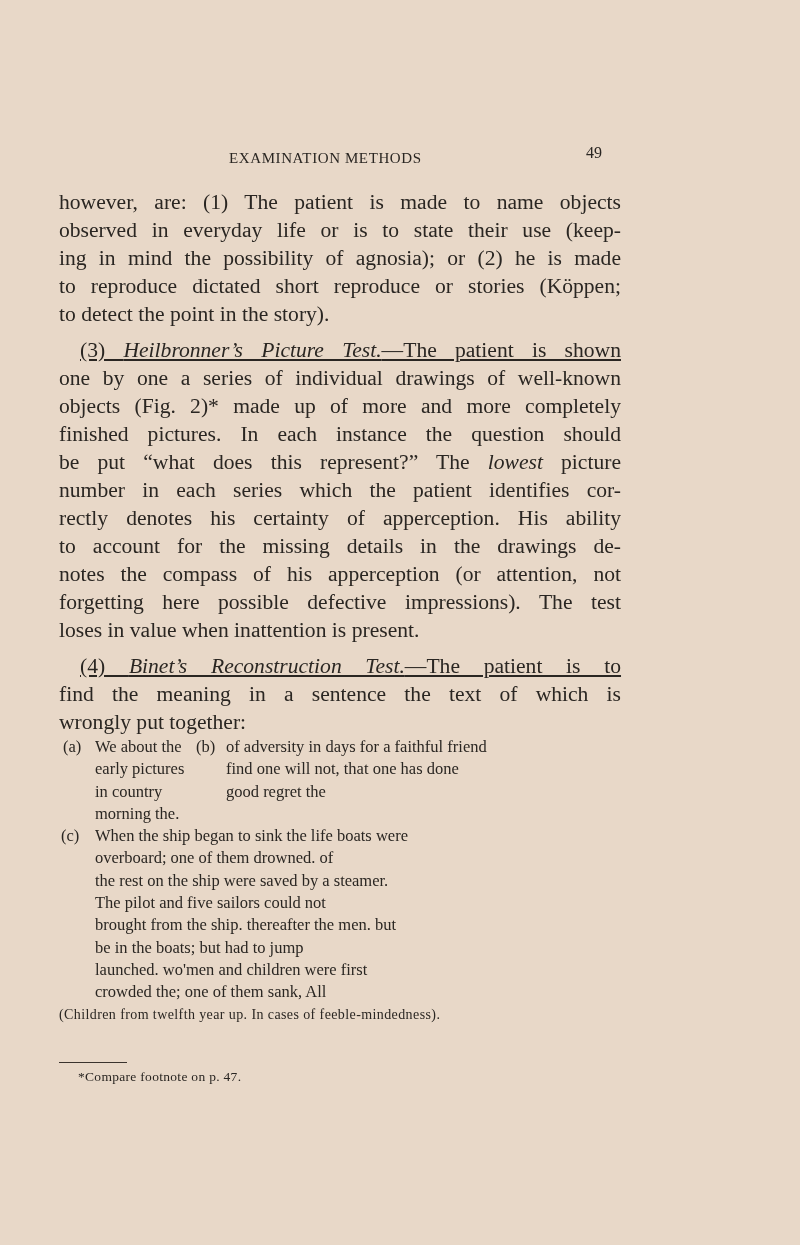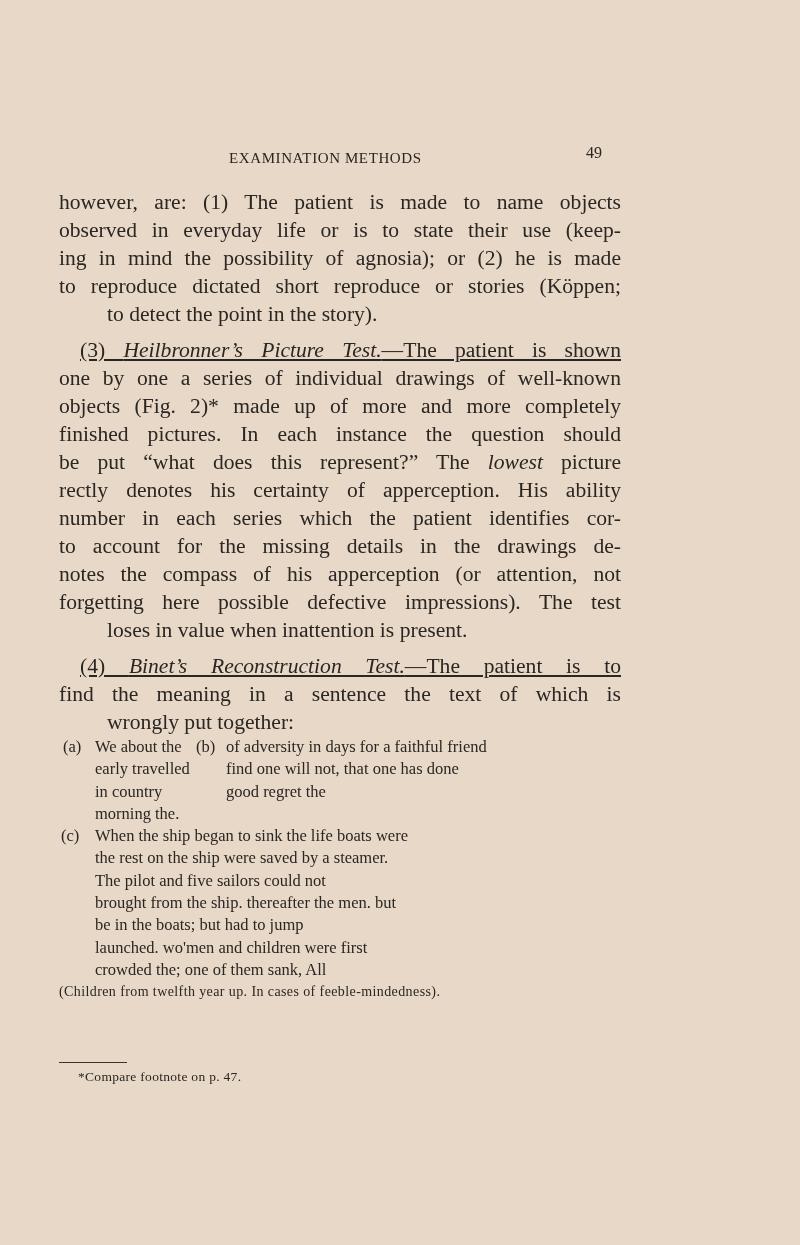--- a/index.html
+++ b/index.html
@@ -24,21 +24,21 @@
     position: absolute; left: 586px; top: 0px;
     font-family: "Liberation Serif", serif;
     font-size: 16px;
   }
   .body-text {
     position: absolute; left: 59px; top: 180px; width: 562px;
     font-family: "Liberation Serif", serif;
     font-size: 21.6px; line-height: 28px;
   }
   .line { display: block; white-space: nowrap; text-align: justify; text-align-last: justify; height: 28px; }
-  .line.last { text-align-last: left; margin-left: 48px; }
+  .line.last { text-align-last: left; }
   .gap { height: 8px; }
   .indent { padding-left: 21px; text-decoration: underline; }
   i { font-style: italic; }
   .examples {
     position: absolute; left: 63px; top: 728px; width: 560px;
     font-family: "Liberation Serif", serif;
     font-size: 16.5px; line-height: 22.3px;
   }
   .ex-row { position: relative; height: 22.3px; white-space: nowrap; }
   .ex-label { position: absolute; }
@@ -71,22 +71,22 @@
       <span class="line">to reproduce dictated short reproduce or stories (Köppen;</span>
       <span class="line last">to detect the point in the story).</span>
     </div>
     <div class="gap"></div>
     <div>
       <span class="line indent"><span>(3) </span><i>Heilbronner’s Picture Test.</i><span>—The patient is shown</span></span>
       <span class="line">one by one a series of individual drawings of well-known</span>
       <span class="line">objects (Fig. 2)* made up of more and more completely</span>
       <span class="line">finished pictures. In each instance the question should</span>
       <span class="line"><span>be put “what does this represent?” The </span><i>lowest</i><span> picture</span></span>
+      <span class="line">number in each series which the patient identifies cor-</span>
       <span class="line">rectly denotes his certainty of apperception. His ability</span>
-      <span class="line">number in each series which the patient identifies cor-</span>
       <span class="line">to account for the missing details in the drawings de-</span>
       <span class="line">notes the compass of his apperception (or attention, not</span>
       <span class="line">forgetting here possible defective impressions). The test</span>
       <span class="line last">loses in value when inattention is present.</span>
     </div>
     <div class="gap"></div>
     <div>
       <span class="line indent"><span>(4) </span><i>Binet’s Reconstruction Test.</i><span>—The patient is to</span></span>
       <span class="line">find the meaning in a sentence the text of which is</span>
       <span class="line last">wrongly put together:</span>
@@ -94,34 +94,37 @@
   </div>
 
   <div class="examples">
     <div class="ex-row">
       <span class="ex-label" style="left:0">(a)</span>
       <span class="ex-text" style="left:32px">We about the</span>
       <span class="ex-label" style="left:133px">(b)</span>
       <span class="ex-text" style="left:163px">of adversity in days for a faithful friend</span>
     </div>
     <div class="ex-row">
-      <span class="ex-text" style="left:32px">early travelled</span>
+      <span class="ex-text" style="left:32px">early pictures</span>
       <span class="ex-text" style="left:163px">find one will not, that one has done</span>
     </div>
     <div class="ex-row">
       <span class="ex-text" style="left:32px">in country</span>
       <span class="ex-text" style="left:163px">good regret the</span>
     </div>
     <div class="ex-row">
       <span class="ex-text" style="left:32px">morning the.</span>
     </div>
     <div class="ex-row">
       <span class="ex-label" style="left:-2px">(c)</span>
       <span class="ex-text" style="left:32px">When the ship began to sink the life boats were</span>
     </div>
+    <div class="ex-row">
+        <span class="ex-text" style="left:32px">overboard; one of them drowned.  of</span>
+      </div>
     <div class="ex-row">
         <span class="ex-text" style="left:32px">the rest on the ship were saved by a steamer.</span>
       </div>
     <div class="ex-row">
         <span class="ex-text" style="left:32px">The pilot and five sailors could not</span>
       </div>
     <div class="ex-row">
         <span class="ex-text" style="left:32px">brought from the ship.  thereafter the men.  but</span>
       </div>
     <div class="ex-row">

